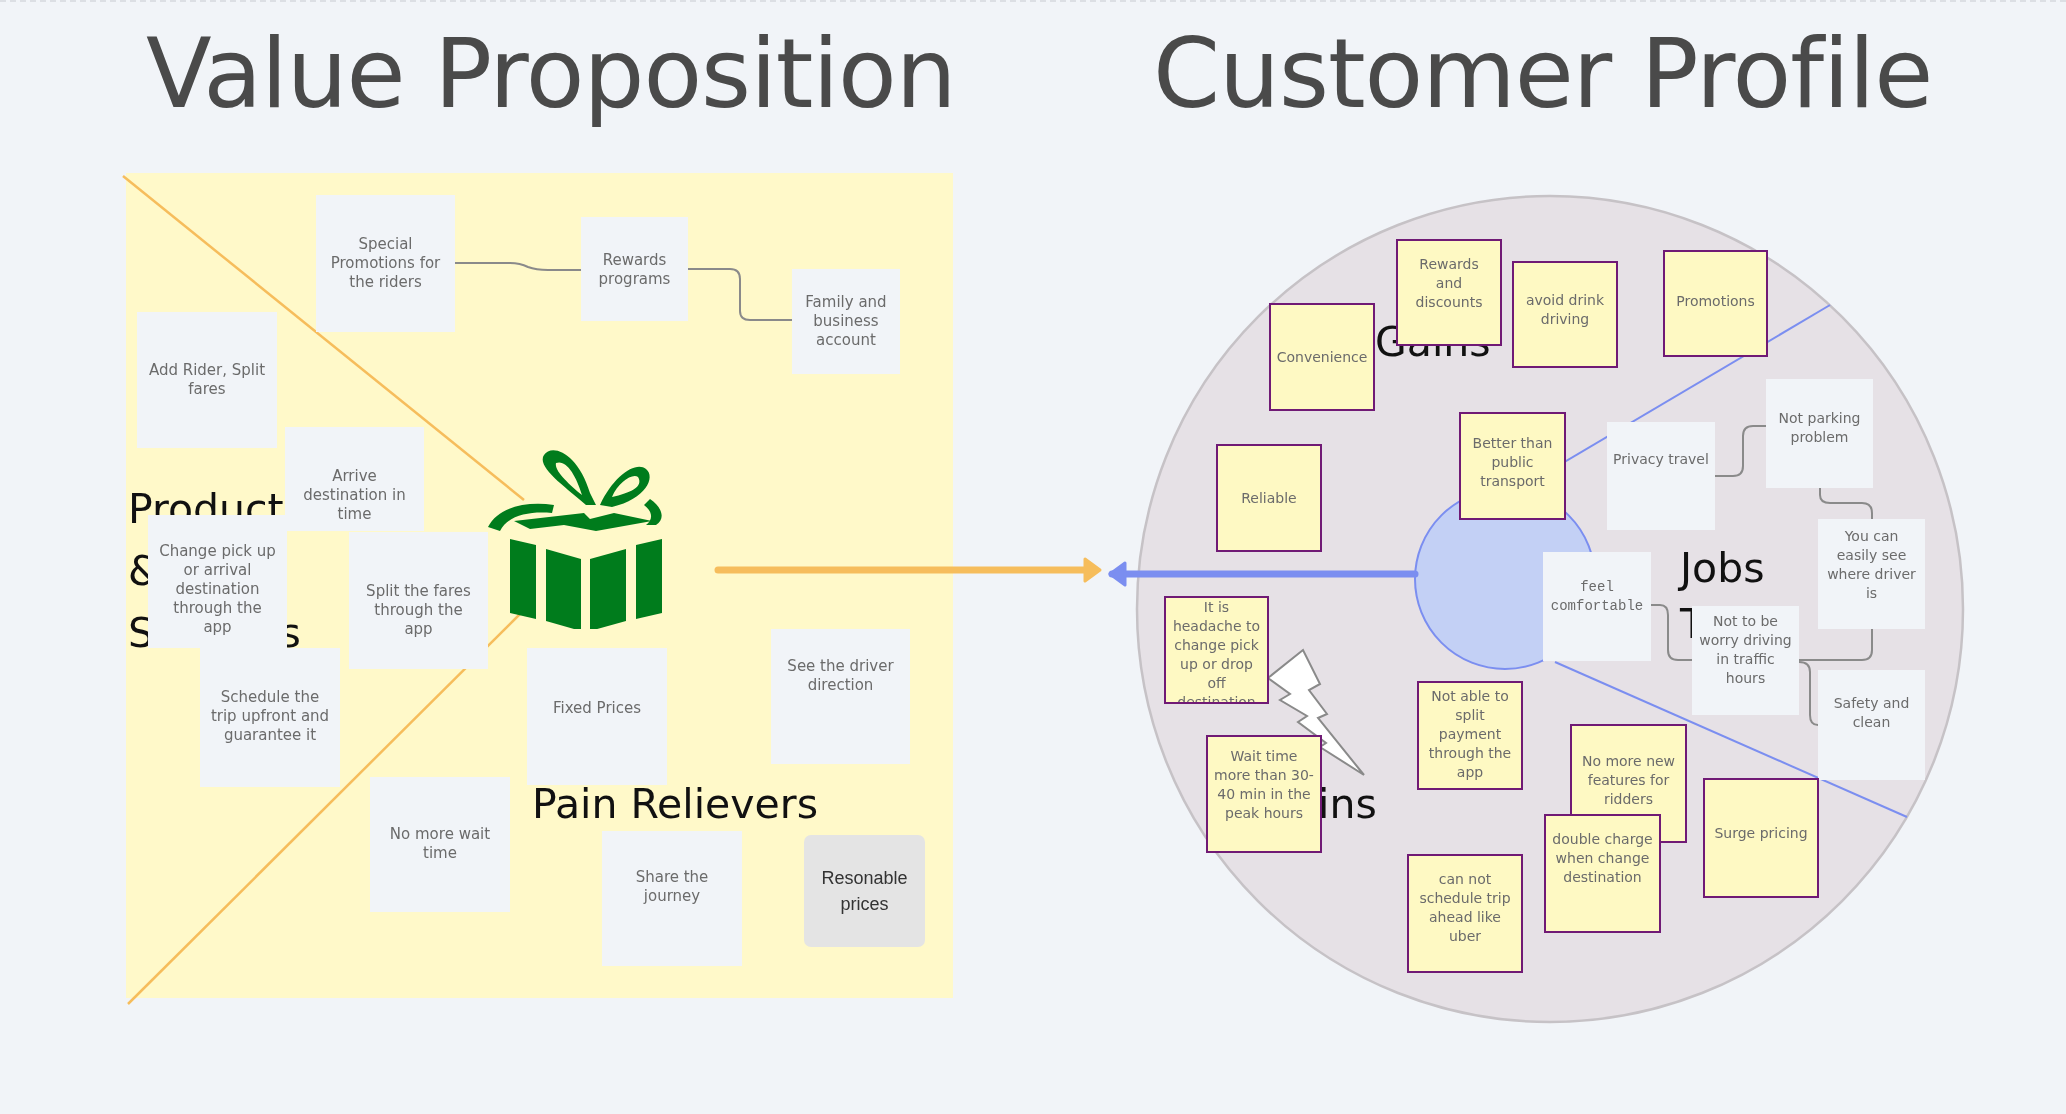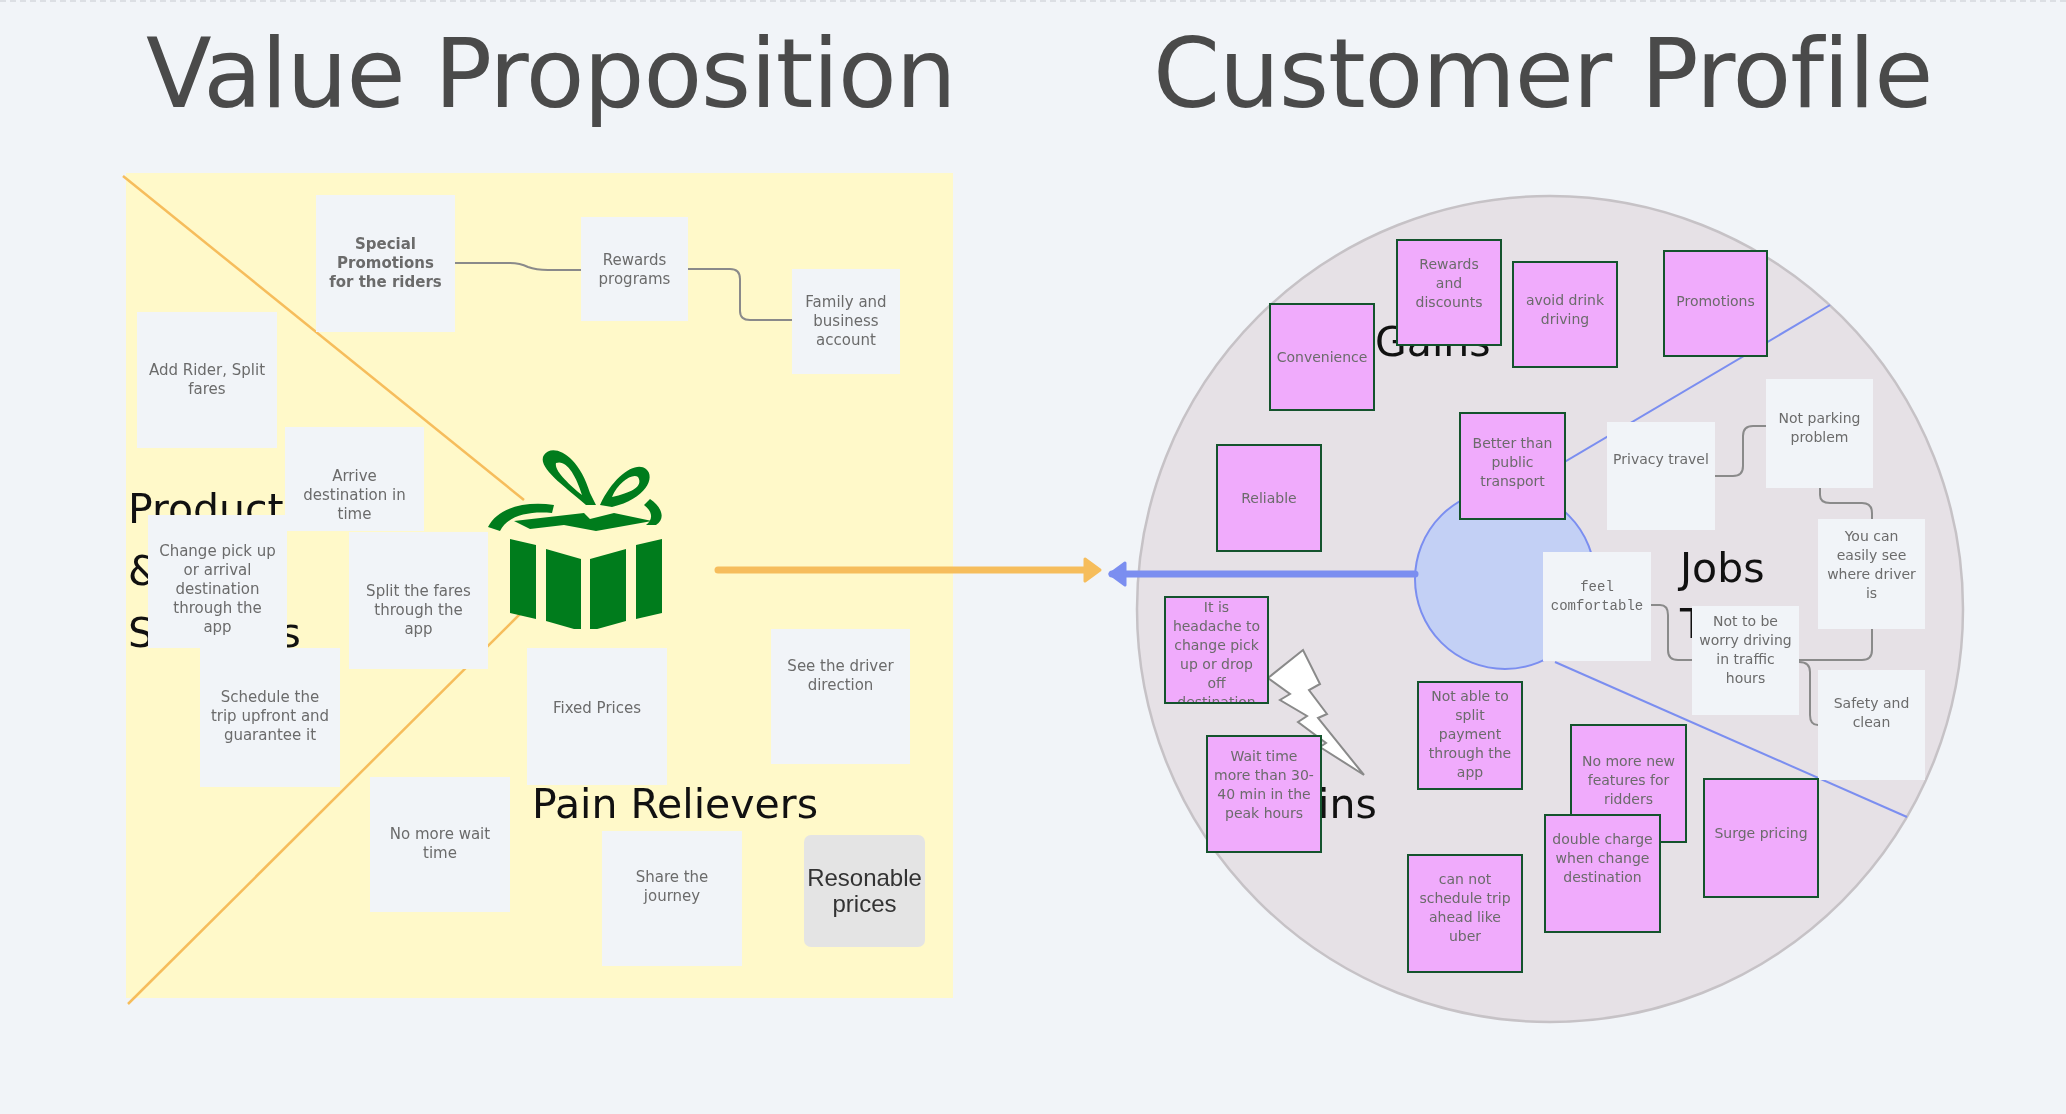--- a/index.html
+++ b/index.html
@@ -30,26 +30,26 @@
   .sticky {
     position: absolute; box-sizing: border-box;
     background: #f1f4f8; color: #6b6b6b;
     display: flex; align-items: center; justify-content: center;
     text-align: center; font-size: 15px; line-height: 19px;
     padding: 0 10px;
   }
   .sticky span { display: block; }
   .sticky.top-align { align-items: flex-start; padding-top: 28px; }
   .sticky.grey {
-    background: #e4e4e4; color: #333; border-radius: 7px; font-size: 24px; line-height: 26px;
+    background: #e4e4e4; color: #333; border-radius: 7px; font-size: 18px; line-height: 26px;
     font-family: "Liberation Sans", sans-serif;
   }
   .card {
     position: absolute; box-sizing: border-box;
-    background: #f0abfc; border: 2px solid #14532d; color: #6b6b6b;
+    background: #fef9c3; border: 2px solid #701a75; color: #6b6b6b;
     display: flex; align-items: center; justify-content: center;
     text-align: center; font-size: 14px; line-height: 19px; padding: 0 6px;
   }
   .card.top-align { align-items: flex-start; padding-top: 14px; }
   .card.flat { border: none; background: #f1f4f8; }
   .area-label {
     position: absolute; color: #111; font-size: 41px; white-space: nowrap; line-height: 1;
   }
   .gift { position: absolute; left: 486px; top: 447px; width: 224px; height: 182px; }
 </style>
@@ -94,21 +94,21 @@
   </g>
 
   <polygon points="1268,678 1303,650 1320,684 1309,690 1327,714 1318,718 1364,775 1320,747 1326,743 1298,722 1307,716 1280,700 1290,694" fill="#ffffff" stroke="#8a8a8a" stroke-width="2" stroke-linejoin="miter"></polygon>
 </svg>
 
 <div class="area-label" style="left:128px; top:478px; width:165px; line-height:62px; white-space:normal;"><span>Products &amp; Services</span></div>
 <div class="area-label" style="left:1375px; top:322px;">Gains</div>
 <div class="area-label" style="left:1680px; top:540px; width:140px; white-space:normal; line-height:56px;"><span>Jobs To Do</span></div>
 <div class="area-label" style="left:1270px; top:784px;">Pains</div>
 
-<div class="sticky top-align" style="left:316px;top:195px;width:139px;height:137px;padding-top:40px;font-weight:bold;">
+<div class="sticky top-align" style="left:316px;top:195px;width:139px;height:137px;padding-top:40px;">
     <span>Special Promotions for the riders</span>
   </div>
 <div class="sticky top-align" style="left:581px;top:217px;width:107px;height:104px;padding-top:34px;">
     <span>Rewards programs</span>
   </div>
 <div class="sticky top-align" style="left:792px;top:269px;width:108px;height:105px;padding-top:24px;">
     <span>Family and business account</span>
   </div>
 <div class="sticky" style="left:137px;top:312px;width:140px;height:136px;">
     <span>Add Rider, Split fares</span>

